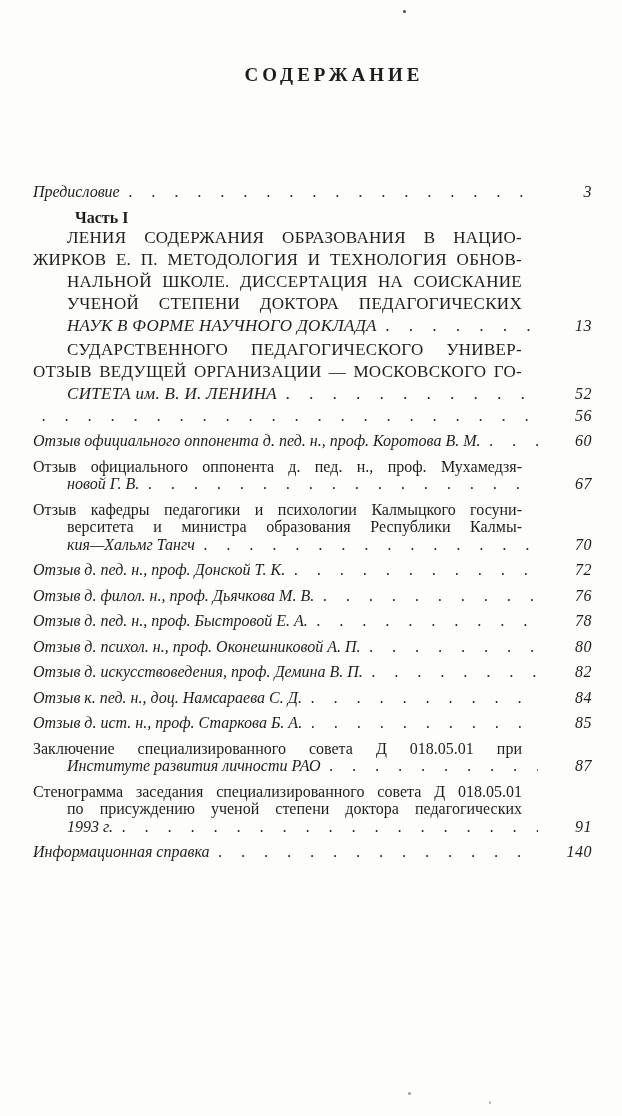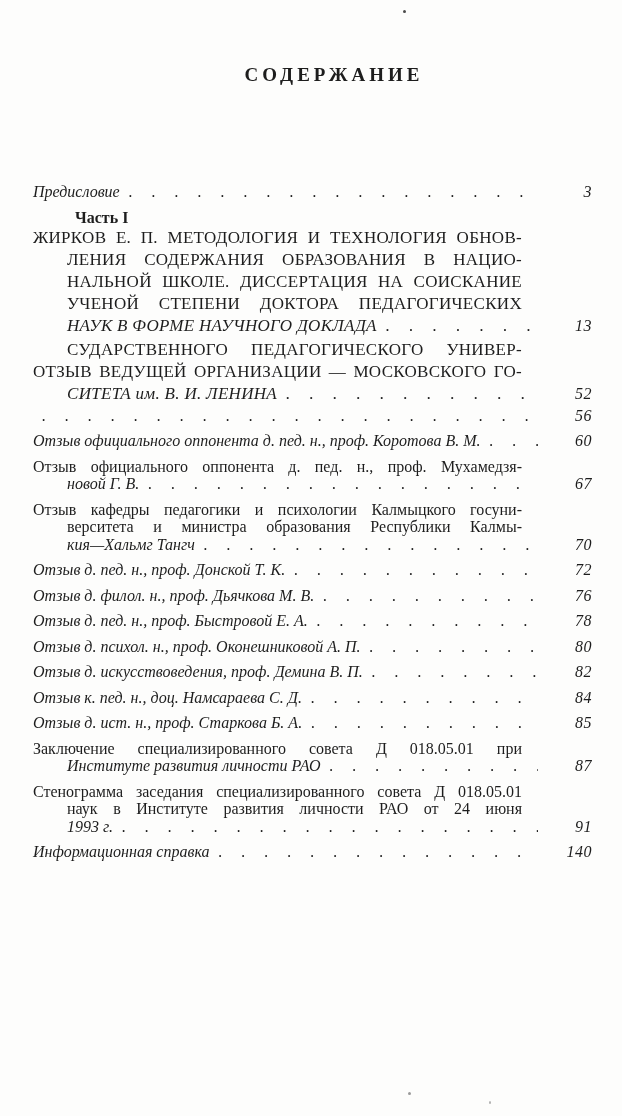--- a/index.html
+++ b/index.html
@@ -106,22 +106,22 @@
 <div class="toc">
     <div class="entry normal">
       <div class="last-line">
         <span class="line-text">Предисловие</span>
         <span class="leader-dots">. . . . . . . . . . . . . . . . . . . . . . . . . . . . . . . . . . . . . . . .</span>
         <span class="page-num">3</span>
       </div>
     </div>
     <div class="part-label">Часть I</div>
     <div class="entry caps">
+      <div class="toc-line cont">ЛЕНИЯ СОДЕРЖАНИЯ ОБРАЗОВАНИЯ В НАЦИО-</div>
       <div class="toc-line">ЖИРКОВ Е. П. МЕТОДОЛОГИЯ И ТЕХНОЛОГИЯ ОБНОВ-</div>
-      <div class="toc-line cont">ЛЕНИЯ СОДЕРЖАНИЯ ОБРАЗОВАНИЯ В НАЦИО-</div>
       <div class="toc-line cont">НАЛЬНОЙ ШКОЛЕ. ДИССЕРТАЦИЯ НА СОИСКАНИЕ</div>
       <div class="toc-line cont">УЧЕНОЙ СТЕПЕНИ ДОКТОРА ПЕДАГОГИЧЕСКИХ</div>
       <div class="last-line cont">
         <span class="line-text">НАУК В ФОРМЕ НАУЧНОГО ДОКЛАДА</span>
         <span class="leader-dots">. . . . . . . . . . . . . . . . . . . . . . . . . . . . . . . . . . . . . . . .</span>
         <span class="page-num">13</span>
       </div>
     </div>
     <div class="entry caps">
       <div class="toc-line cont">СУДАРСТВЕННОГО ПЕДАГОГИЧЕСКОГО УНИВЕР-</div>
@@ -214,21 +214,21 @@
     <div class="entry normal">
       <div class="toc-line">Заключение специализированного совета Д 018.05.01 при</div>
       <div class="last-line cont">
         <span class="line-text">Институте развития личности РАО</span>
         <span class="leader-dots">. . . . . . . . . . . . . . . . . . . . . . . . . . . . . . . . . . . . . . . .</span>
         <span class="page-num">87</span>
       </div>
     </div>
     <div class="entry normal">
       <div class="toc-line">Стенограмма заседания специализированного совета Д 018.05.01</div>
-      <div class="toc-line cont">наук в Институте развития личности РАО от 24 июня</div>
+      <div class="toc-line cont">по присуждению ученой степени доктора педагогических</div>
       <div class="last-line cont">
         <span class="line-text">1993 г.</span>
         <span class="leader-dots">. . . . . . . . . . . . . . . . . . . . . . . . . . . . . . . . . . . . . . . .</span>
         <span class="page-num">91</span>
       </div>
     </div>
     <div class="entry normal">
       <div class="last-line">
         <span class="line-text">Информационная справка</span>
         <span class="leader-dots">. . . . . . . . . . . . . . . . . . . . . . . . . . . . . . . . . . . . . . . .</span>

